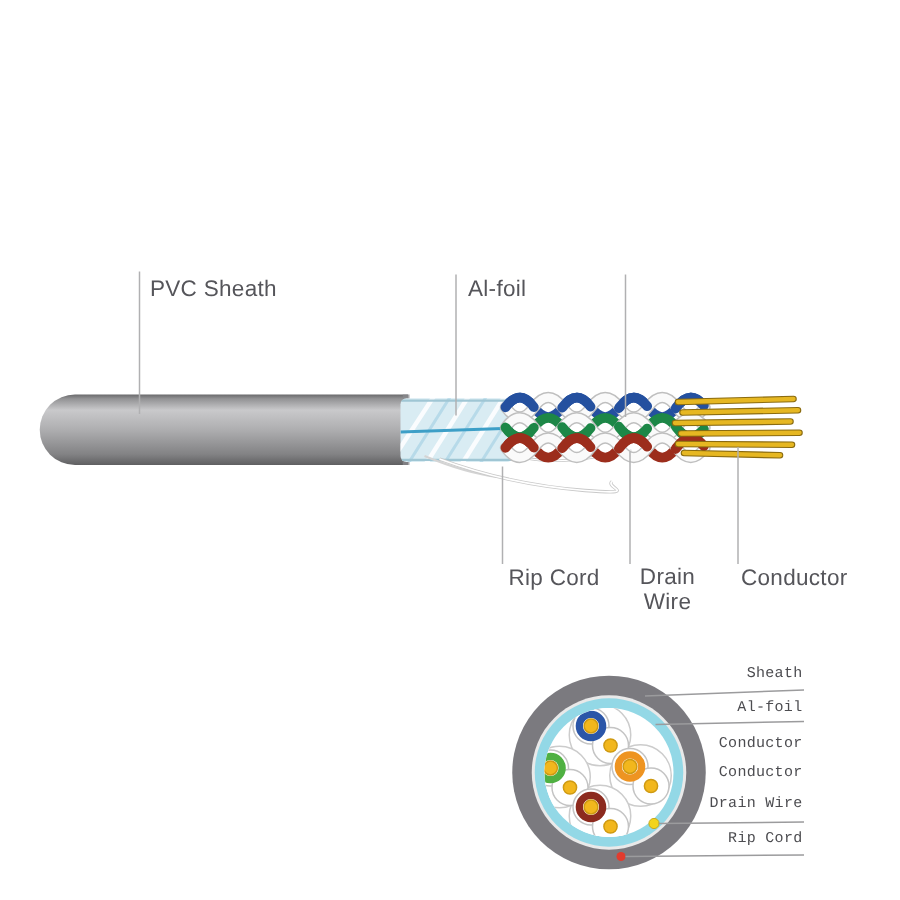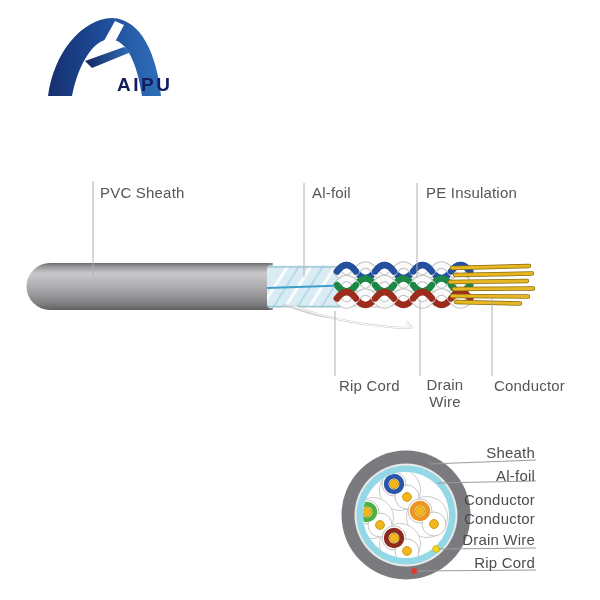--- a/index.html
+++ b/index.html
@@ -1,47 +1,28 @@
 <!DOCTYPE html>
 <html><head>
 <meta charset="utf-8">
 <style>
   html,body{margin:0;padding:0;background:#fff;}
   .canvas{position:relative;width:600px;height:600px;background:#ffffff;overflow:hidden;
           font-family:"Liberation Sans", sans-serif;}
   .layer{position:absolute;left:0;top:0;width:600px;height:600px;}
   .lbl{position:absolute;font-size:15px;color:#55555a;letter-spacing:0.2px;white-space:nowrap;}
   .lbl-wrap{white-space:normal;text-align:center;line-height:1.12;}
-  .cs-lbl{position:absolute;right:65px;font-size:15px;color:#4c4c50;letter-spacing:0.2px;white-space:nowrap;}
+  .cs-lbl{position:absolute;right:65px;font-size:10px;color:#4c4c50;letter-spacing:0.2px;white-space:nowrap;font-family:Liberation Mono, monospace;}
   .logo{position:absolute;left:38px;top:10px;width:175px;height:100px;}
 </style>
 </head>
 <body>
 
 <div class="canvas">
 
-  <div class="logo">
-    <svg width="175" height="100" viewBox="0 0 175 100">
-      <defs>
-        <linearGradient id="archGrad" x1="0" y1="0" x2="1" y2="0">
-          <stop offset="0" stop-color="#16306f"></stop>
-          <stop offset="0.45" stop-color="#1d4a96"></stop>
-          <stop offset="1" stop-color="#2f6fba"></stop>
-        </linearGradient>
-        <linearGradient id="barGrad" x1="0" y1="0" x2="1" y2="0">
-          <stop offset="0" stop-color="#14285f"></stop>
-          <stop offset="1" stop-color="#2f6fba"></stop>
-        </linearGradient>
-      </defs>
-      <path d="M10,86 C16,42 44,9 74,8 C104,9 119,46 123,86 L104,86 C99,53 89,30 72,29 C54,30 40,56 34,86 Z" fill="url(#archGrad)"></path>
-      <polygon points="77,11 86,15 62,60 52,56" fill="#ffffff"></polygon>
-      <polygon points="47,51 86,37 93,42 54,58" fill="url(#barGrad)"></polygon>
-      <text x="79" y="81" font-family="Liberation Sans, sans-serif" font-size="19" font-weight="bold" letter-spacing="2.5" fill="#101f5c">AIPU</text>
-    </svg>
-  </div>
 
   <svg class="layer" width="600" height="600" viewBox="0 0 600 600">
     <defs>
       <linearGradient id="sheathGrad" x1="0" y1="0" x2="0" y2="1">
         <stop offset="0" stop-color="#69696b"></stop>
         <stop offset="0.06" stop-color="#929294"></stop>
         <stop offset="0.22" stop-color="#c9c9cb"></stop>
         <stop offset="0.5" stop-color="#aeaeb0"></stop>
         <stop offset="0.85" stop-color="#828284"></stop>
         <stop offset="1" stop-color="#5f5f61"></stop>
@@ -184,21 +165,20 @@
         <line x1="430" y1="464" x2="536" y2="460"></line>
         <line x1="437" y1="483" x2="536" y2="481"></line>
         <line x1="439" y1="549" x2="536" y2="548"></line>
         <line x1="417" y1="571" x2="536" y2="570"></line>
       </g>
     </g>
   </svg>
 
   <div class="lbl" style="left:100px;top:184px;">PVC Sheath</div>
   <div class="lbl" style="left:312px;top:184px;">Al-foil</div>
-  <div class="lbl" style="left:426px;top:184px;">PE Insulation</div>
   <div class="lbl" style="left:339px;top:377px;">Rip Cord</div>
   <div class="lbl lbl-wrap" style="left:422px;top:377px;width:46px;">Drain Wire</div>
   <div class="lbl" style="left:494px;top:377px;">Conductor</div>
 
   <div class="cs-lbl" style="top:444px;">Sheath</div>
   <div class="cs-lbl" style="top:467px;">Al-foil</div>
   <div class="cs-lbl" style="top:491px;">Conductor</div>
   <div class="cs-lbl" style="top:510px;">Conductor</div>
   <div class="cs-lbl" style="top:531px;">Drain Wire</div>
   <div class="cs-lbl" style="top:554px;">Rip Cord</div>

